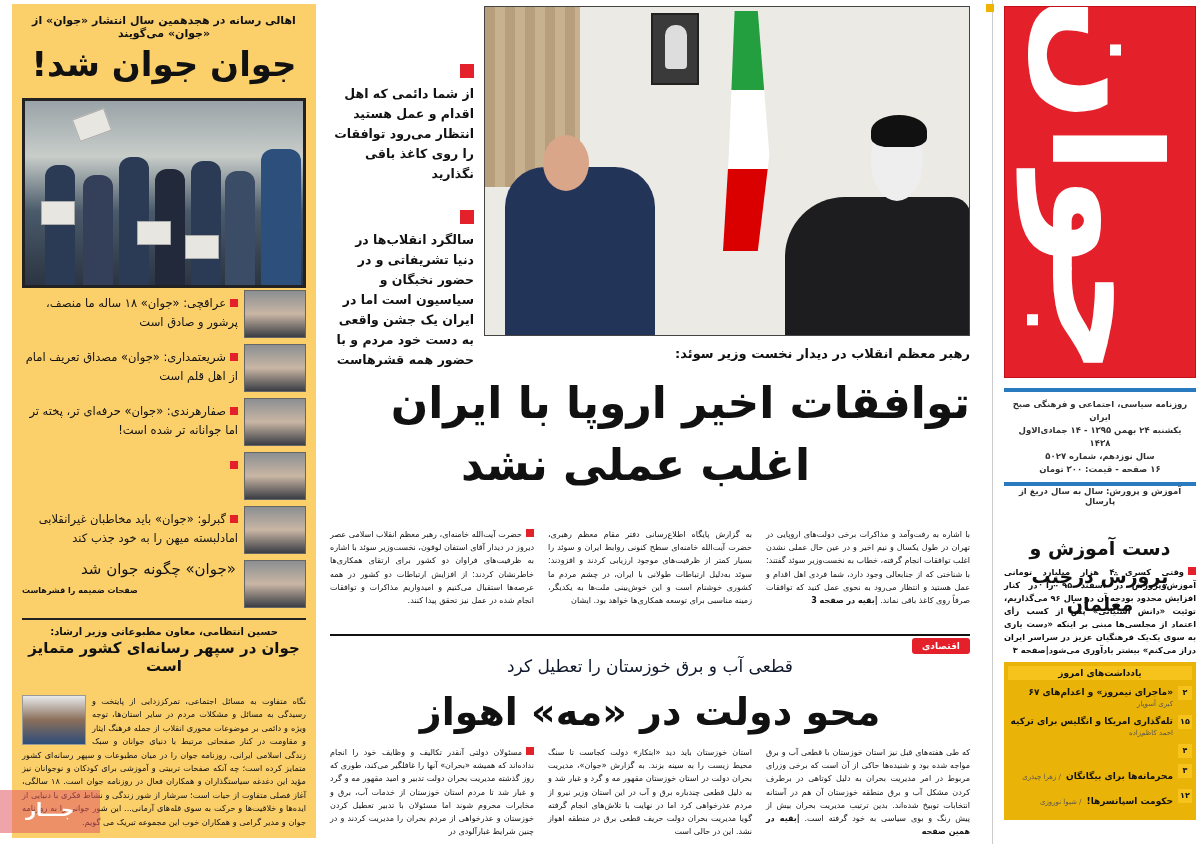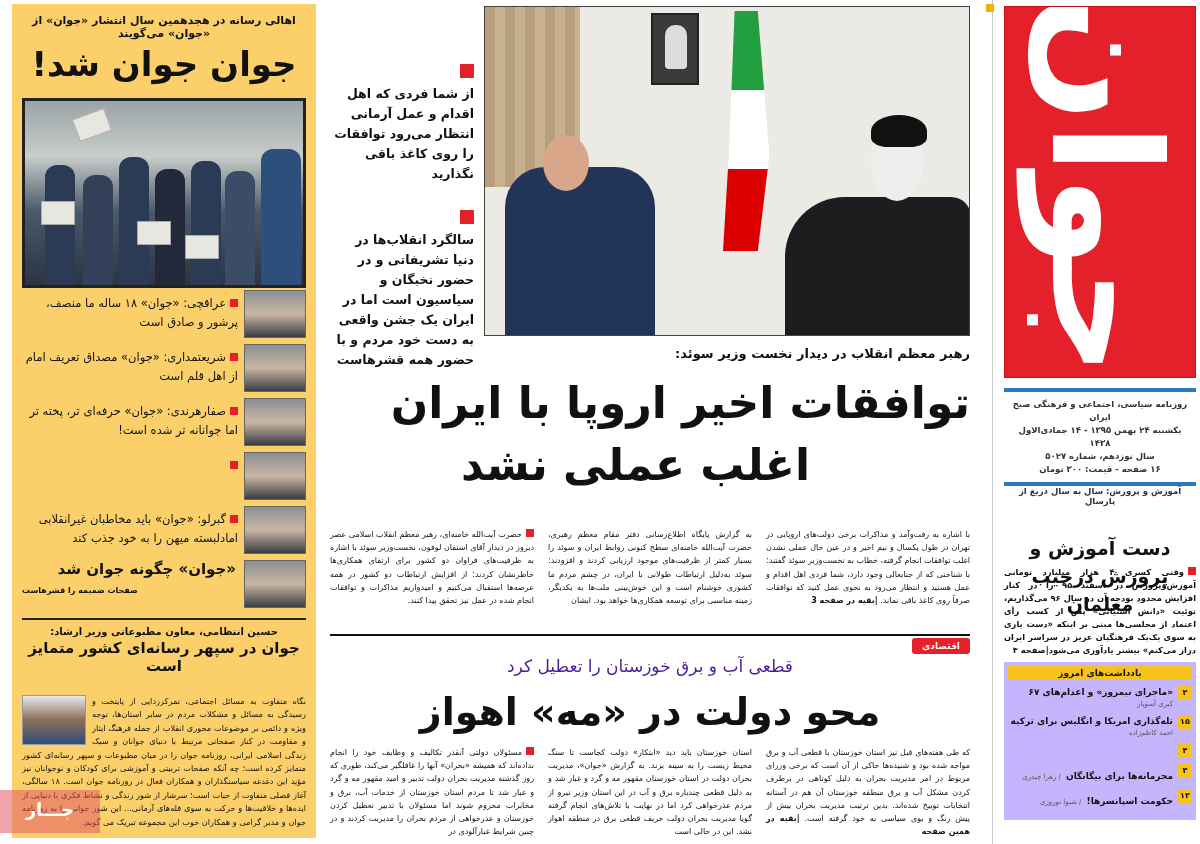--- a/index.html
+++ b/index.html
@@ -9,21 +9,21 @@
 #leftcol .kicker{font-size:11px;font-weight:bold;text-align:center;margin-top:10px;direction:rtl}
 #leftcol .bigtitle{font-size:34px;font-weight:bold;text-align:center;direction:rtl;line-height:44px;margin-top:2px}
 #leftphoto{position:absolute;left:10px;top:94px;width:284px;height:190px;background:linear-gradient(#9aa3a8 0%,#c8cdc9 30%,#4a5a6a 60%,#2b3442 100%);border:3px solid #222}
 #leftphoto .fig{position:absolute;bottom:0;width:30px;height:130px;background:#2b3a55;border-radius:12px 12px 0 0}
 #leftphoto .paper{position:absolute;width:34px;height:24px;background:#e8e6e0;border:1px solid #aaa}
 .qitem{position:absolute;left:10px;width:284px;height:52px}
 .qitem .txt{position:absolute;left:0;right:68px;top:4px;font-size:11.5px;font-weight:normal;line-height:19px;direction:rtl;text-align:right}
 .qitem .face{position:absolute;right:0;top:0;width:62px;height:48px;border:1px solid #666;background:linear-gradient(#8b8f92,#c9b6a4 50%,#3a3d44)}
 .bullet{display:inline-block;width:8px;height:8px;background:#e4202a;margin-left:4px}
 #howjavan{position:absolute;left:10px;top:556px;width:214px;text-align:right;direction:rtl}
-#howjavan .t{font-size:15px;font-weight:bold}
+#howjavan .t{font-size:15px;font-weight:normal}
 #howjavan .s{font-size:8px;font-weight:bold;text-align:left;margin-top:8px}
 #interview{position:absolute;left:10px;top:614px;width:284px;border-top:2px solid #222;padding-top:6px}
 #interview .k{font-size:10px;font-weight:bold;text-align:center;direction:rtl}
 #interview .h{font-size:15px;font-weight:bold;text-align:center;direction:rtl;margin-top:2px}
 #interview .body{font-size:8.2px;line-height:13.4px;direction:rtl;text-align:justify;margin-top:20px}
 #interview .ph{float:left;width:64px;height:50px;margin-right:6px;background:linear-gradient(#e8eaec,#8a6f5a 50%,#2d4d7a);border:1px solid #999}
 #watermark{position:absolute;left:0;top:790px;width:100px;height:43px;background:rgba(225,90,100,.55);color:#fff;font-size:18px;font-weight:bold;text-align:center;line-height:40px;direction:rtl}
 
 #mainphoto{position:absolute;left:484px;top:6px;width:486px;height:330px;border:1px solid #444;background:#eceae5;overflow:hidden}
 .curtain{position:absolute;left:0;top:0;width:95px;height:180px;background:repeating-linear-gradient(90deg,#b79e7c 0 10px,#c8b18f 10px 20px)}
@@ -39,32 +39,32 @@
 #sidequotes .q{font-size:12.5px;font-weight:bold;line-height:20px;margin-bottom:26px}
 #sidequotes .sq{display:block;width:14px;height:14px;background:#e4202a;margin-bottom:6px}
 #leadkicker{position:absolute;left:330px;top:346px;width:640px;font-size:13px;font-weight:bold;direction:rtl;text-align:right}
 #leadtitle{position:absolute;left:330px;top:372px;width:640px;font-size:44px;font-weight:900;line-height:62px;direction:rtl;text-align:right}
 #leadtitle .l2{padding-right:160px}
 .cols3{position:absolute;left:330px;width:640px;display:flex;flex-direction:row-reverse;gap:14px;direction:rtl}
 .cols3 .col{flex:1;font-size:8px;line-height:13.2px;text-align:justify}
 #leadcols{top:528px}
 #rule1{position:absolute;left:330px;top:634px;width:640px;height:2px;background:#111}
 #tag{position:absolute;left:912px;top:638px;width:58px;height:16px;background:#e4202a;color:#fff;font-size:9px;font-weight:bold;text-align:center;line-height:16px;border-radius:3px;direction:rtl}
-#econkicker{position:absolute;left:330px;top:656px;width:640px;text-align:center;font-size:17px;color:#4c1d95;direction:rtl}
+#econkicker{position:absolute;left:330px;top:656px;width:640px;text-align:center;font-size:17px;color:#0f172a;direction:rtl}
 #econtitle{position:absolute;left:330px;top:684px;width:640px;text-align:center;font-size:38px;font-weight:900;direction:rtl;line-height:56px}
 #econcols{top:746px}
 .more{font-weight:bold}
 
 #logo{position:absolute;left:1004px;top:6px;width:192px;height:372px;background:#e4202a;border:1px solid #c41018;color:#fff;font-size:150px;font-weight:bold;line-height:180px;text-align:center;direction:rtl;writing-mode:vertical-rl;overflow:hidden}
 #logodot{position:absolute;left:986px;top:4px;width:8px;height:8px;background:#f0b400}
 #masthead{position:absolute;left:1004px;top:388px;width:192px;border-top:4px solid #2a7ac0;border-bottom:4px solid #2a7ac0;padding:6px 4px;font-size:8.5px;font-weight:bold;line-height:13px;text-align:center;direction:rtl;color:#333}
 #edukicker{position:absolute;left:1004px;top:486px;width:192px;font-size:8.5px;font-weight:bold;text-align:center;direction:rtl;color:#333}
 #edutitle{position:absolute;left:1004px;top:534px;width:192px;font-size:19px;font-weight:900;text-align:center;direction:rtl;line-height:28px}
 #edubody{position:absolute;left:1004px;top:566px;width:192px;font-size:8.3px;font-weight:bold;line-height:13px;text-align:justify;direction:rtl}
-#notes{position:absolute;left:1004px;top:662px;width:192px;background:#c4b5fd;padding:4px 4px 6px}
+#notes{position:absolute;left:1004px;top:662px;width:192px;background:#eab308;padding:4px 4px 6px}
 #notes .hdr{background:#f6c21c;font-size:9px;font-weight:bold;text-align:center;direction:rtl;padding:2px;margin-bottom:6px}
 .note{direction:rtl;text-align:right;margin-bottom:6px;display:flex;gap:5px;align-items:flex-start}
 .note .num{background:#f6c21c;font-size:8px;font-weight:bold;min-width:14px;height:14px;text-align:center;line-height:14px}
 .note .t{font-size:9px;font-weight:bold;line-height:13px}
 .note .a{font-size:7px;color:#555;line-height:10px}
 #rightborder{position:absolute;left:992px;top:0;width:1px;height:844px;background:#ccc}
 </style>
 </head>
 <body>
 
@@ -119,21 +119,21 @@
     <div class="body">
       <div class="ph"></div>
       <span>نگاه متفاوت به مسائل اجتماعی، تمرکززدایی از پایتخت و رسیدگی به مسائل و مشکلات مردم در سایر استان‌ها، توجه ویژه و دائمی بر موضوعات محوری انقلاب از جمله فرهنگ ایثار و مقاومت در کنار صفحاتی مرتبط با دنیای جوانان و سبک زندگی اسلامی ایرانی، روزنامه جوان را در میان مطبوعات و سپهر رسانه‌ای کشور متمایز کرده است؛ چه آنکه صفحات تربیتی و آموزشی برای کودکان و نوجوانان نیز مؤید این دغدغه سیاستگذاران و همکاران فعال در روزنامه جوان است. ۱۸ سالگی، آغاز فصلی متفاوت از حیات است؛ سرشار از شور زندگی و نشاط فکری با دنیایی از ایده‌ها و خلاقیت‌ها و حرکت به سوی قله‌های آرمانی... این شور جوانی را به روزنامه جوان و مدیر گرامی و همکاران خوب این مجموعه تبریک می گویم.</span>
     </div>
   </div>
 </div>
 <div id="watermark">جـــار</div>
 
 <div id="sidequotes">
   <span class="sq"></span>
-  <div class="q">از شما فردی که اهل اقدام و عمل آرمانی انتظار می‌رود توافقات را روی کاغذ باقی نگذارید</div>
+  <div class="q">از شما دائمی که اهل اقدام و عمل هستید انتظار می‌رود توافقات را روی کاغذ باقی نگذارید</div>
   <span class="sq"></span>
   <div class="q">سالگرد انقلاب‌ها در دنیا تشریفاتی و در حضور نخبگان و سیاسیون است اما در ایران یک جشن واقعی به دست خود مردم و با حضور همه قشرهاست</div>
 </div>
 
 <div id="mainphoto">
   <div class="curtain"></div>
   <div class="portrait"></div>
   <div class="flag"></div>
   <div class="person1"></div>
   <div class="head1"></div>

